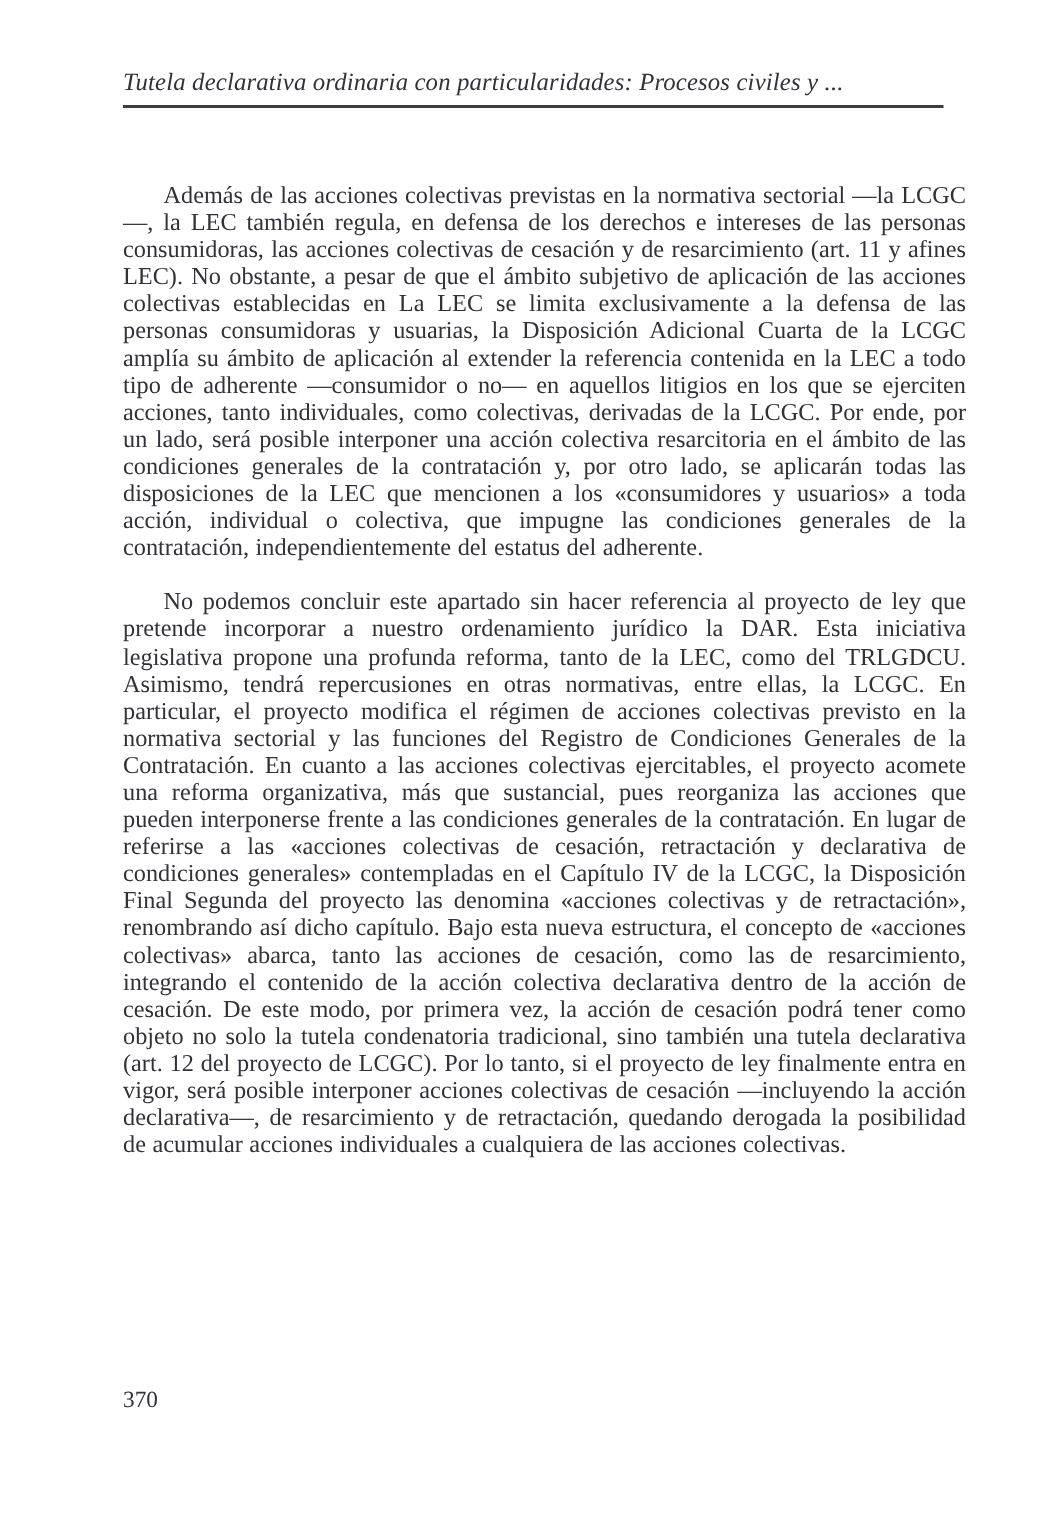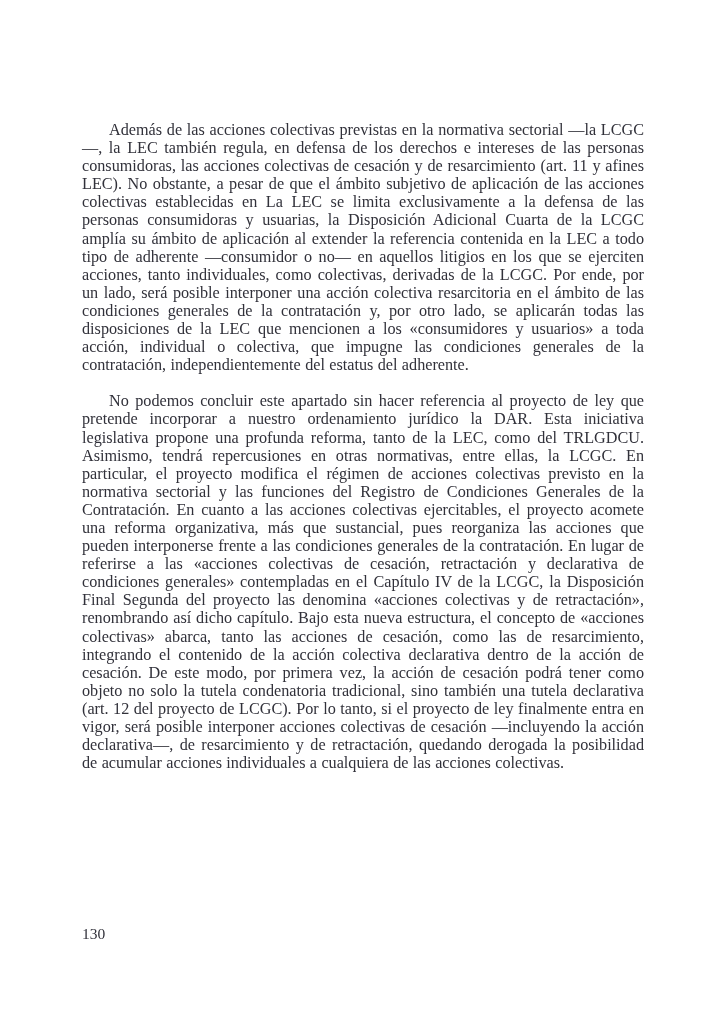--- a/index.html
+++ b/index.html
@@ -59,21 +59,22 @@
     top: 925px;
     font-size: 15.5px;
     line-height: 18px;
   }
 </style>
 </head>
 <body>
 
 <div class="page">
 
+  <div class="running-header">Tutela declarativa ordinaria con particularidades: Procesos civiles y ...</div>
 
   <div class="content">
     <p class="indented">Además de las acciones colectivas previstas en la normativa sectorial —la LCGC—, la LEC también regula, en defensa de los derechos e intereses de las personas consumidoras, las acciones colectivas de cesación y de resarcimiento (art. 11 y afines LEC). No obstante, a pesar de que el ámbito subjetivo de aplicación de las acciones colectivas establecidas en La LEC se limita exclusivamente a la defensa de las personas consumidoras y usuarias, la Disposición Adicional Cuarta de la LCGC amplía su ámbito de aplicación al extender la referencia contenida en la LEC a todo tipo de adherente —consumidor o no— en aquellos litigios en los que se ejerciten acciones, tanto individuales, como colectivas, derivadas de la LCGC. Por ende, por un lado, será posible interponer una acción colectiva resarcitoria en el ámbito de las condiciones generales de la contratación y, por otro lado, se aplicarán todas las disposiciones de la LEC que mencionen a los «consumidores y usuarios» a toda acción, individual o colectiva, que impugne las condiciones generales de la contratación, independientemente del estatus del adherente.</p>
     <p class="indented">No podemos concluir este apartado sin hacer referencia al proyecto de ley que pretende incorporar a nuestro ordenamiento jurídico la DAR. Esta iniciativa legislativa propone una profunda reforma, tanto de la LEC, como del TRLGDCU. Asimismo, tendrá repercusiones en otras normativas, entre ellas, la LCGC. En particular, el proyecto modifica el régimen de acciones colectivas previsto en la normativa sectorial y las funciones del Registro de Condiciones Generales de la Contratación. En cuanto a las acciones colectivas ejercitables, el proyecto acomete una reforma organizativa, más que sustancial, pues reorganiza las acciones que pueden interponerse frente a las condiciones generales de la contratación. En lugar de referirse a las «acciones colectivas de cesación, retractación y declarativa de condiciones generales» contempladas en el Capítulo IV de la LCGC, la Disposición Final Segunda del proyecto las denomina «acciones colectivas y de retractación», renombrando así dicho capítulo. Bajo esta nueva estructura, el concepto de «acciones colectivas» abarca, tanto las acciones de cesación, como las de resarcimiento, integrando el contenido de la acción colectiva declarativa dentro de la acción de cesación. De este modo, por primera vez, la acción de cesación podrá tener como objeto no solo la tutela condenatoria tradicional, sino también una tutela declarativa (art. 12 del proyecto de LCGC). Por lo tanto, si el proyecto de ley finalmente entra en vigor, será posible interponer acciones colectivas de cesación —incluyendo la acción declarativa—, de resarcimiento y de retractación, quedando derogada la posibilidad de acumular acciones individuales a cualquiera de las acciones colectivas.</p>
   </div>
 
-  <div class="page-number">130</div>
+  <div class="page-number">370</div>
 
 </div>
 
 </body></html>

